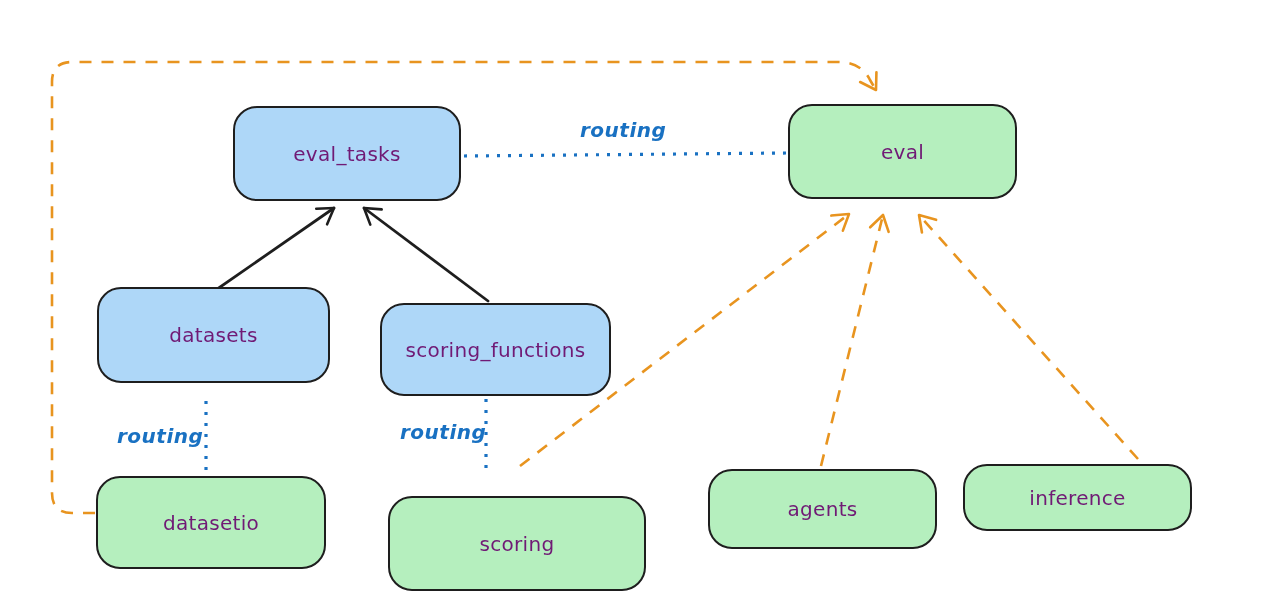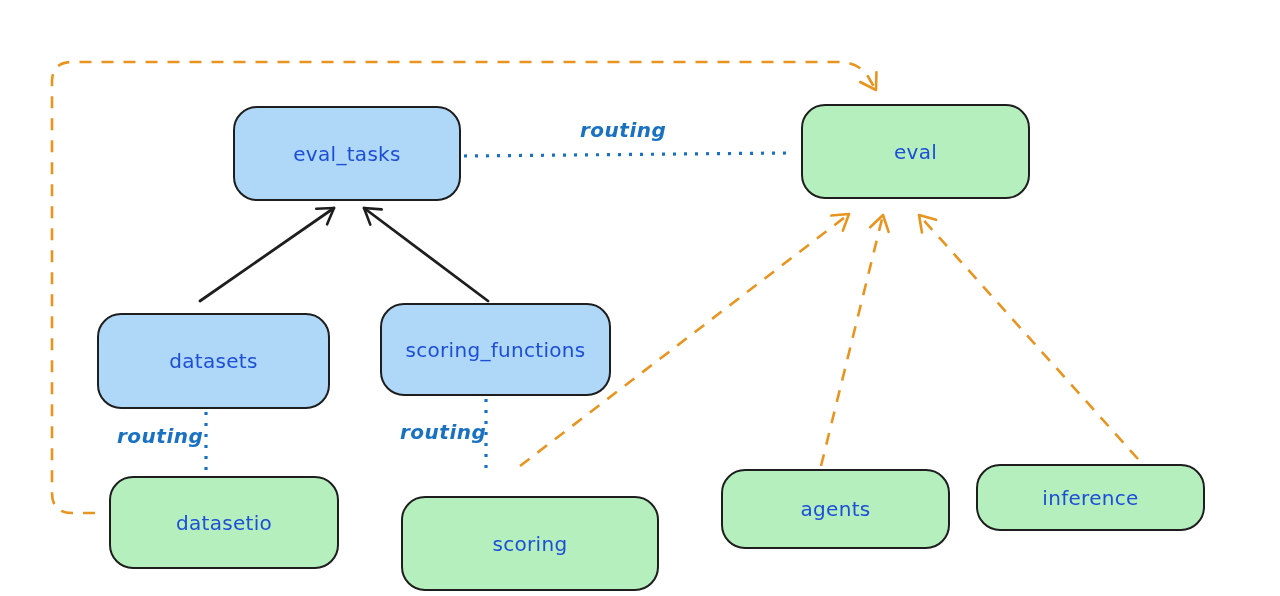--- a/index.html
+++ b/index.html
@@ -25,30 +25,30 @@
   }
   .node {
     position: absolute;
     box-sizing: border-box;
     border: 2.6px solid #1e1e1e;
     border-radius: 24px;
     display: flex;
     align-items: center;
     justify-content: center;
     font-size: 20px;
-    color: #1d4ed8;
+    color: #701a75;
     letter-spacing: 0.3px;
     white-space: nowrap;
   }
   .node.blue  { background: #aed7f8; }
-  .node.green { background: #b5efbe; margin-left: 13px; }
+  .node.green { background: #b5efbe; }
 
   .node-eval-tasks        { left: 233px; top: 106px; width: 228px; height: 95px; }
   .node-eval              { left: 788px; top: 104px; width: 229px; height: 95px; }
-  .node-datasets          { left:  97px; top: 313px; width: 233px; height: 96px; }
+  .node-datasets          { left:  97px; top: 287px; width: 233px; height: 96px; }
   .node-scoring-functions { left: 380px; top: 303px; width: 231px; height: 93px; }
   .node-datasetio         { left:  96px; top: 476px; width: 230px; height: 93px; }
   .node-scoring           { left: 388px; top: 496px; width: 258px; height: 95px; }
   .node-agents            { left: 708px; top: 469px; width: 229px; height: 80px; }
   .node-inference         { left: 963px; top: 464px; width: 229px; height: 67px; }
 
   .routing-label {
     position: absolute;
     color: #1971c2;
     font-size: 20px;

